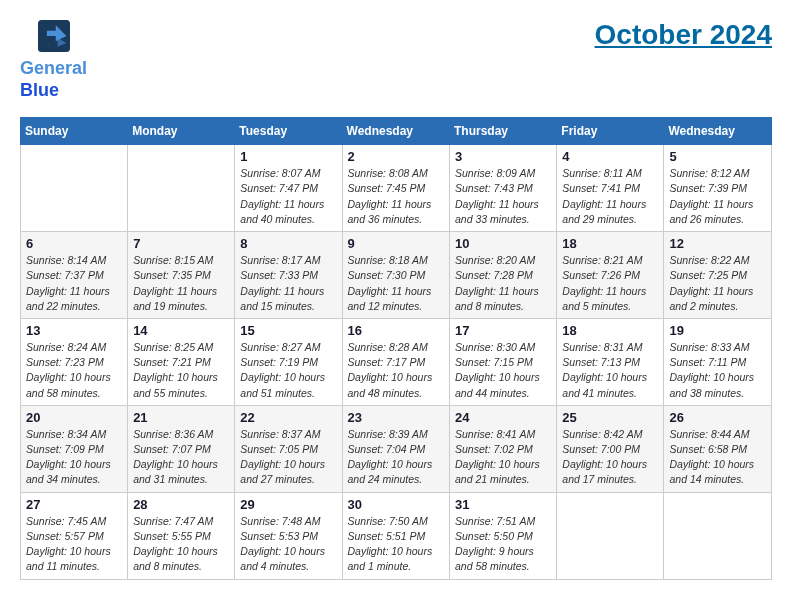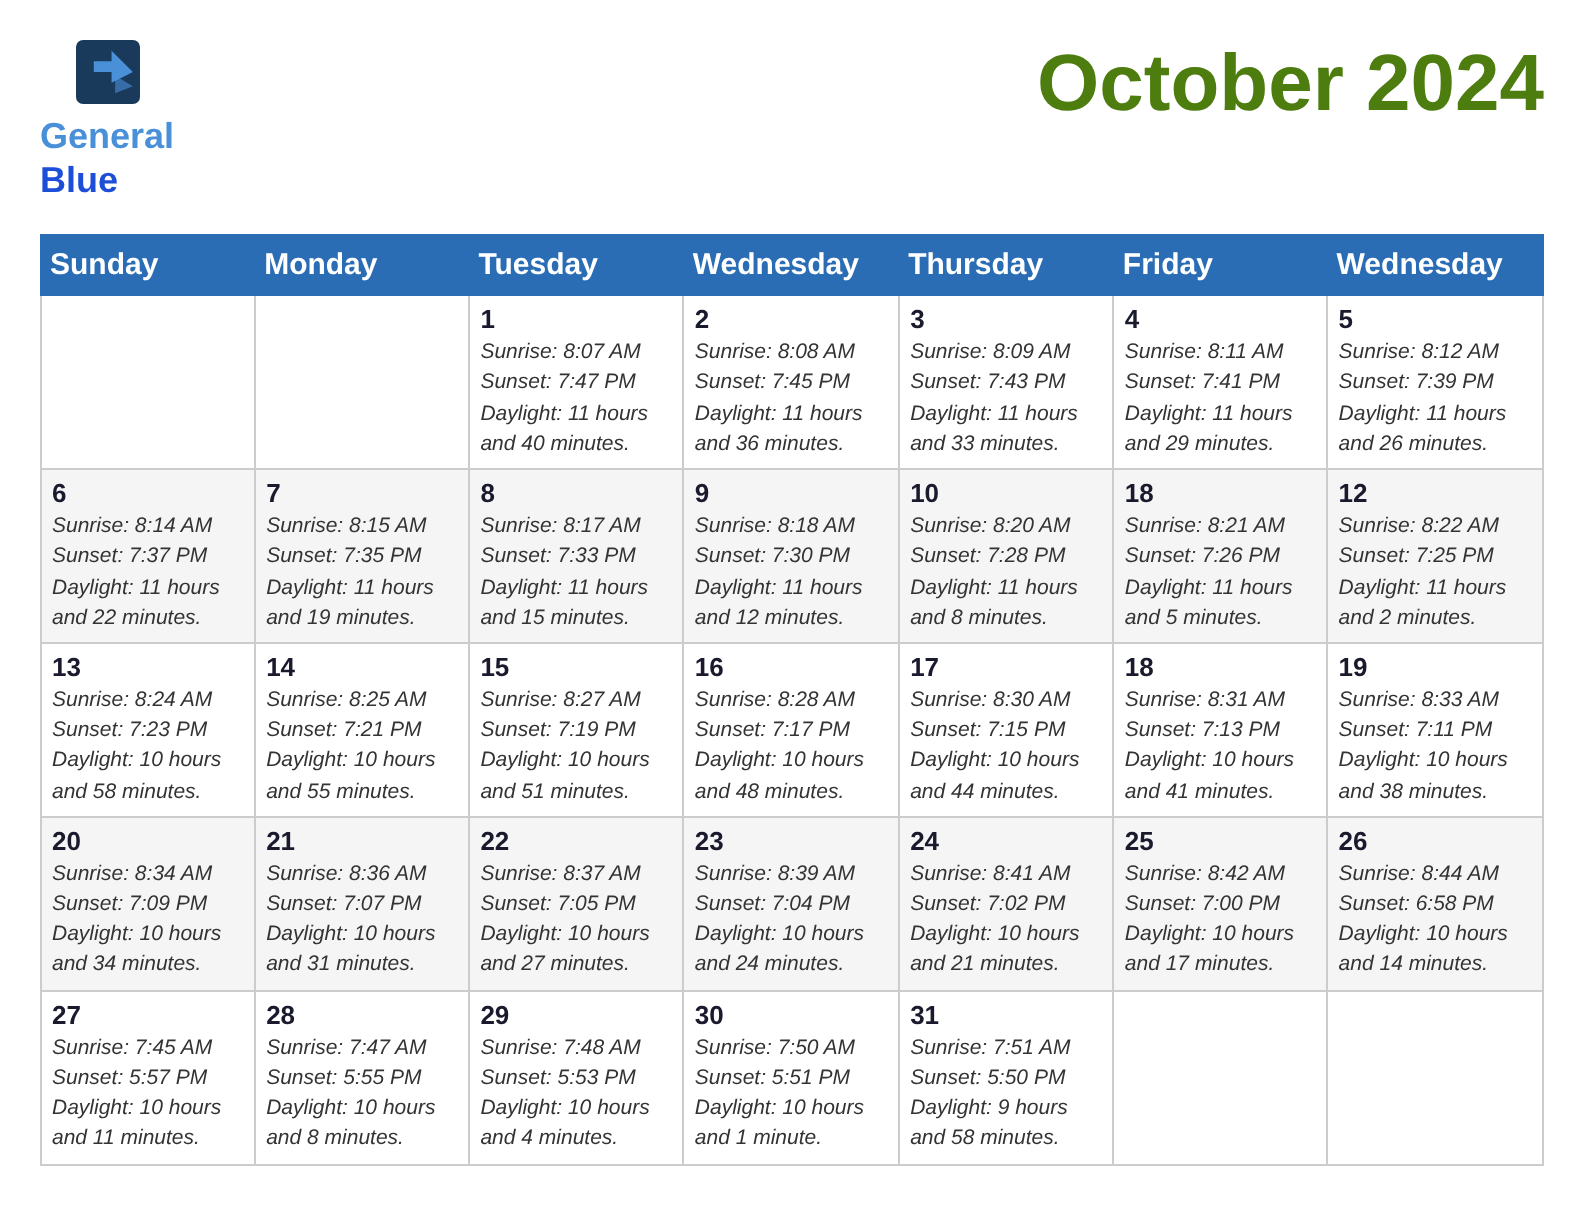--- a/index.html
+++ b/index.html
@@ -32,40 +32,41 @@
       color: #4a90d9;
     }
     .logo-icon {
       width: 32px;
       height: 32px;
     }
     .title-block {
       text-align: right;
     }
     .month-title {
-      font-size: 40px;
-      font-weight: bold;
-      color: #4d7c0f;
+      font-size: 28px;
+      font-weight: bold;
+      color: #0369a1;
       line-height: 1.1;
+      text-decoration: underline;
     }
     .subtitle {
       font-size: 15px;
       color: #555;
     }
     table {
       width: 100%;
       border-collapse: collapse;
       font-size: 11px;
     }
     thead tr th {
       background: #2a6db5;
       color: #fff;
       padding: 6px 4px;
       text-align: left;
-      font-size: 15px;
+      font-size: 12px;
       font-weight: bold;
       border: 1px solid #2a6db5;
     }
     tbody tr td {
       border: 1px solid #ccc;
       vertical-align: top;
       padding: 4px 5px;
       width: 108px;
       min-height: 80px;
       background: #fff;

